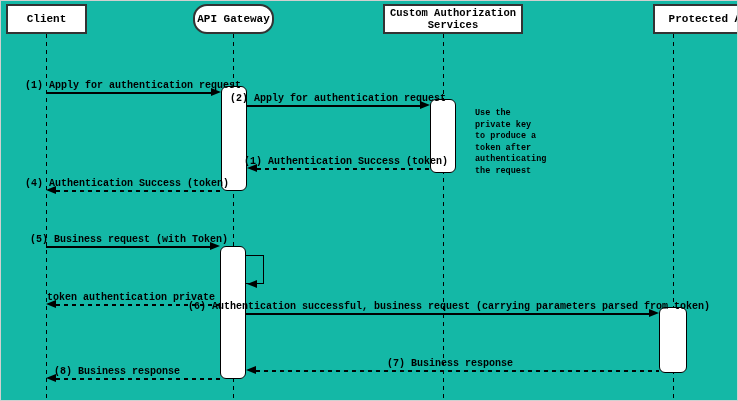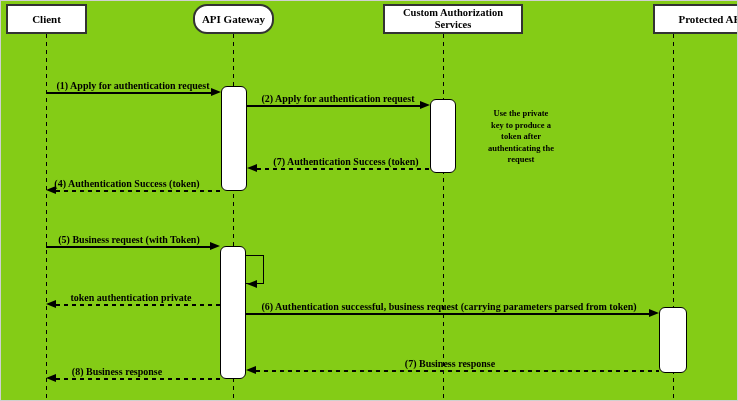--- a/index.html
+++ b/index.html
@@ -1,23 +1,23 @@
 <!DOCTYPE html>
 <html><head>
 <meta charset="utf-8">
 <style>
   html, body { margin: 0; padding: 0; background: #fff; }
   #canvas {
     position: relative;
     width: 738px;
     height: 401px;
-    background: #84cc16;
+    background: #14b8a6;
     box-sizing: border-box;
     border: 1px solid #d0d0d0;
-    font-family: Liberation Serif, serif;
+    font-family: Liberation Mono, monospace;
     overflow: hidden;
   }
   .actor {
     position: absolute;
     top: 3px;
     height: 30px;
     box-sizing: border-box;
     border: 2px solid #333333;
     background: #ffffff;
     display: flex;
@@ -129,23 +129,23 @@
   <div class="activation" style="left:658px; top:306px; width:28px; height:66px;"></div>
 
   <div class="msg-label" style="left:132px; top:79px;">(1) Apply for authentication request</div>
   <div class="line-solid" style="left:45px; top:91px; width:166px;"></div>
   <div class="head-r" style="left:210px; top:87.3px;"></div>
 
   <div class="msg-label" style="left:337px; top:92px;">(2) Apply for authentication request</div>
   <div class="line-solid" style="left:246px; top:104px; width:174px;"></div>
   <div class="head-r" style="left:419px; top:100.3px;"></div>
 
-  <div class="block-label" style="left:487px; top:107px; width:66px;text-align:center;">Use the private key to produce a token after authenticating the request</div>
+  <div class="block-label" style="left:474px; top:107px; width:66px;">Use the private key to produce a token after authenticating the request</div>
 
-  <div class="msg-label" style="left:345px; top:155px;">(7) Authentication Success (token)</div>
+  <div class="msg-label" style="left:345px; top:155px;">(1) Authentication Success (token)</div>
   <div class="line-dashed" style="left:256px; top:167px; width:173px;"></div>
   <div class="head-l" style="left:246px; top:163.3px;"></div>
 
   <div class="msg-label" style="left:126px; top:177px;">(4) Authentication Success (token)</div>
   <div class="line-dashed" style="left:55px; top:189px; width:165px;"></div>
   <div class="head-l" style="left:45px; top:185.3px;"></div>
 
   <div class="msg-label" style="left:128px; top:233px;">(5) Business request (with Token)</div>
   <div class="line-solid" style="left:45px; top:245px; width:165px;"></div>
   <div class="head-r" style="left:209px; top:241.3px;"></div>

